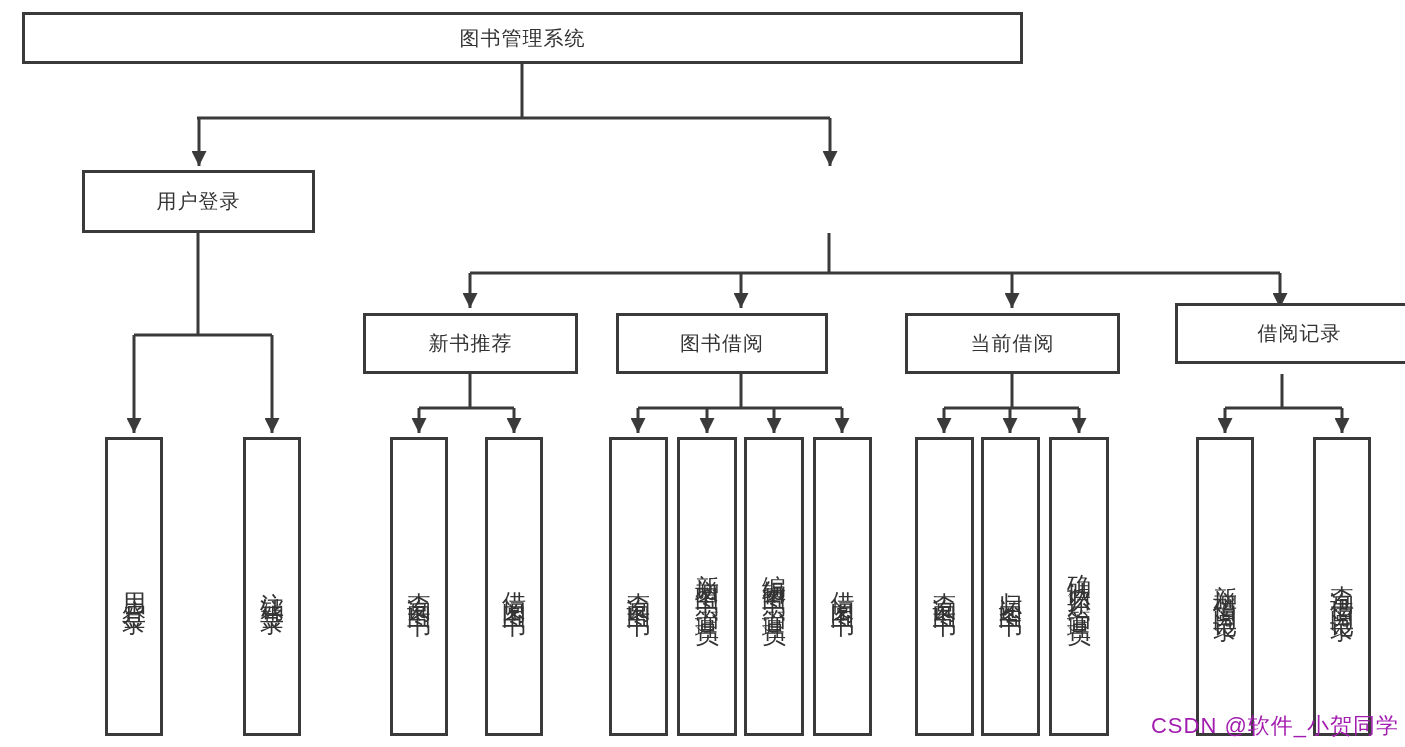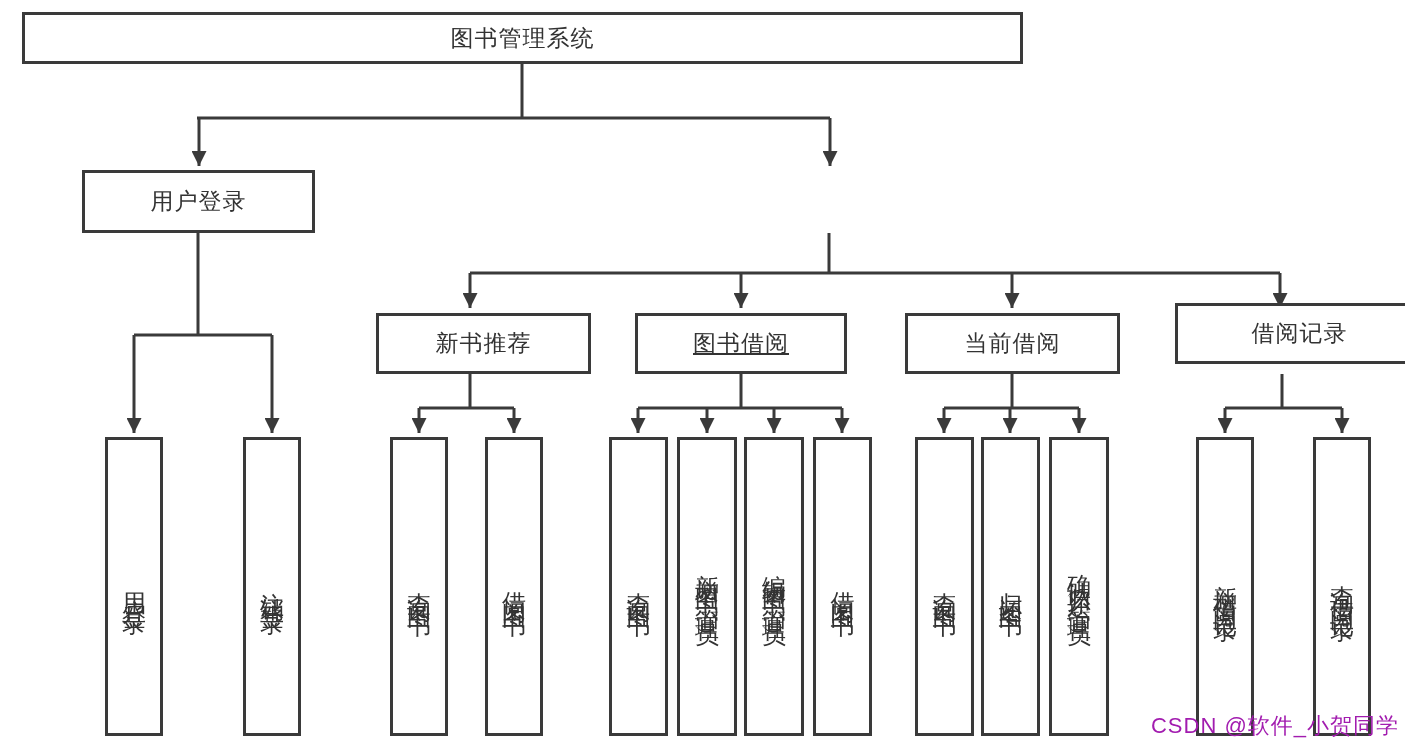--- a/index.html
+++ b/index.html
@@ -20,21 +20,21 @@
     position: absolute;
     box-sizing: border-box;
     background: #ffffff;
     border: 3px solid #3a3a3a;
     display: flex;
     align-items: center;
     justify-content: center;
     color: #333333;
   }
   .hlabel {
-    font-size: 23px;
+    font-size: 20px;
     letter-spacing: 1px;
     white-space: nowrap;
   }
   .vlabel {
     writing-mode: vertical-rl;
     text-orientation: mixed;
     font-size: 24px;
     letter-spacing: 7px;
     line-height: 1;
     white-space: nowrap;
@@ -99,24 +99,24 @@
   </svg>
 
   <div class="box" style="left:22px; top:12px; width:1001px; height:52px;">
     <span class="hlabel">图书管理系统</span>
   </div>
 
   <div class="box" style="left:82px; top:170px; width:233px; height:63px;">
     <span class="hlabel">用户登录</span>
   </div>
 
-  <div class="box" style="left:363px; top:313px; width:215px; height:61px;margin-left:13px;">
+  <div class="box" style="left:363px; top:313px; width:215px; height:61px;">
     <span class="hlabel">新书推荐</span>
   </div>
-  <div class="box" style="left:635px; top:313px; width:212px; height:61px;text-decoration:underline;">
+  <div class="box" style="left:616px; top:313px; width:212px; height:61px;">
     <span class="hlabel">图书借阅</span>
   </div>
   <div class="box" style="left:905px; top:313px; width:215px; height:61px;justify-content:center;">
     <span class="hlabel">当前借阅</span>
   </div>
   <div class="box" style="left:1175px; top:303px; width:249px; height:61px;">
     <span class="hlabel">借阅记录</span>
   </div>
 
   <div class="box" style="left:105px; top:437px; width:58px; height:299px;">

